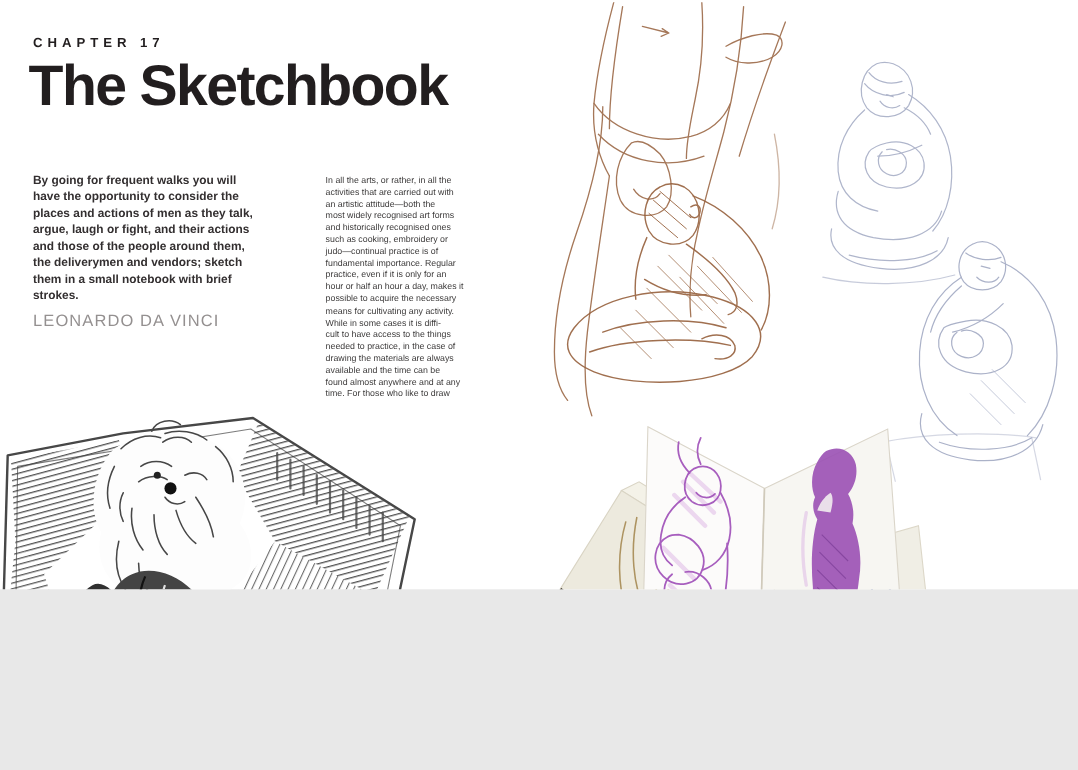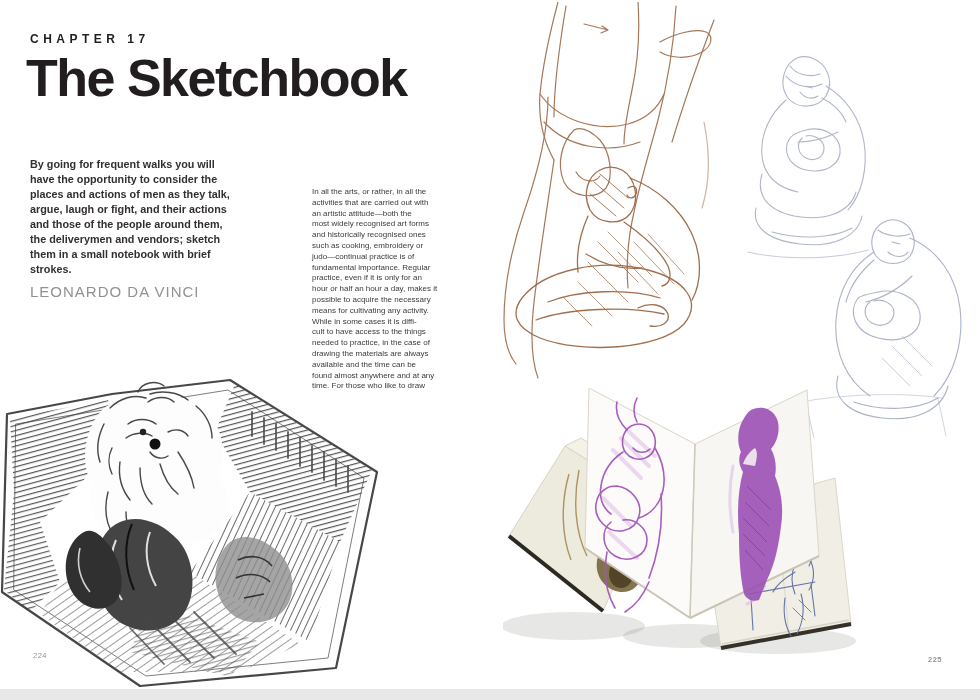--- a/index.html
+++ b/index.html
@@ -1,38 +1,38 @@
 <!DOCTYPE html>
 <html style="--text_ink: #221e1f; --muted_gray: #949090; --sepia_ink: #96603c; --blue_pencil: #a7aec6; --purple_ink: #a356bb; --purple_fill: #9a50b4; --ballpoint_blue: #5f6fa5; --charcoal: #474747;"><head>
 <meta charset="utf-8">
 <style>
   html,body{margin:0;padding:0;background:#e8e8e8;}
   .spread{
-    position:relative;width:980px;height:689px;background:#ffffff;
+    position:relative;width:980px;height:536px;background:#ffffff;
     overflow:hidden;font-family:"Liberation Sans",sans-serif;color:var(--text_ink,#221e1f);
   }
   .abs{position:absolute;}
   .chapter-label{
     left:30px;top:32px;font-size:12px;font-weight:700;letter-spacing:4.5px;
     color:var(--text_ink);
   }
   .page-title{
     left:26px;top:52px;font-size:52px;font-weight:700;letter-spacing:-1.5px;
     line-height:52px;color:var(--text_ink);
   }
   .pull-quote{
     left:30px;top:157px;width:250px;font-size:10.8px;font-weight:700;
     line-height:15px;color:#332f30;white-space:pre-line;
   }
   .attribution{
     left:30px;top:283px;font-size:15px;letter-spacing:1px;color:var(--muted_gray);
   }
   .body-col{
-    left:312px;top:159px;width:160px;font-size:8px;line-height:10.8px;
-    color:#3c3a3a;white-space:pre-line;margin-top:28px;
+    left:296px;top:159px;width:160px;font-size:8px;line-height:10.8px;
+    color:#3c3a3a;white-space:pre-line;
   }
   .pagenum{font-size:7.5px;color:var(--muted_gray);letter-spacing:0.5px;}
   .pn-left{left:33px;top:651px;}
   .pn-right{left:928px;top:655px;font-weight:bold;}
   svg{display:block;}
   .sepia-line{stroke:var(--sepia_ink);fill:none;stroke-linecap:round;stroke-linejoin:round;}
   .blue-line{stroke:var(--blue_pencil);fill:none;stroke-linecap:round;stroke-linejoin:round;}
   .purple-line{stroke:var(--purple_ink);fill:none;stroke-linecap:round;stroke-linejoin:round;}
   .purple-shade{stroke:#dcb3e4;fill:none;stroke-linecap:round;}
   .purple-fill{fill:var(--purple_fill);}

